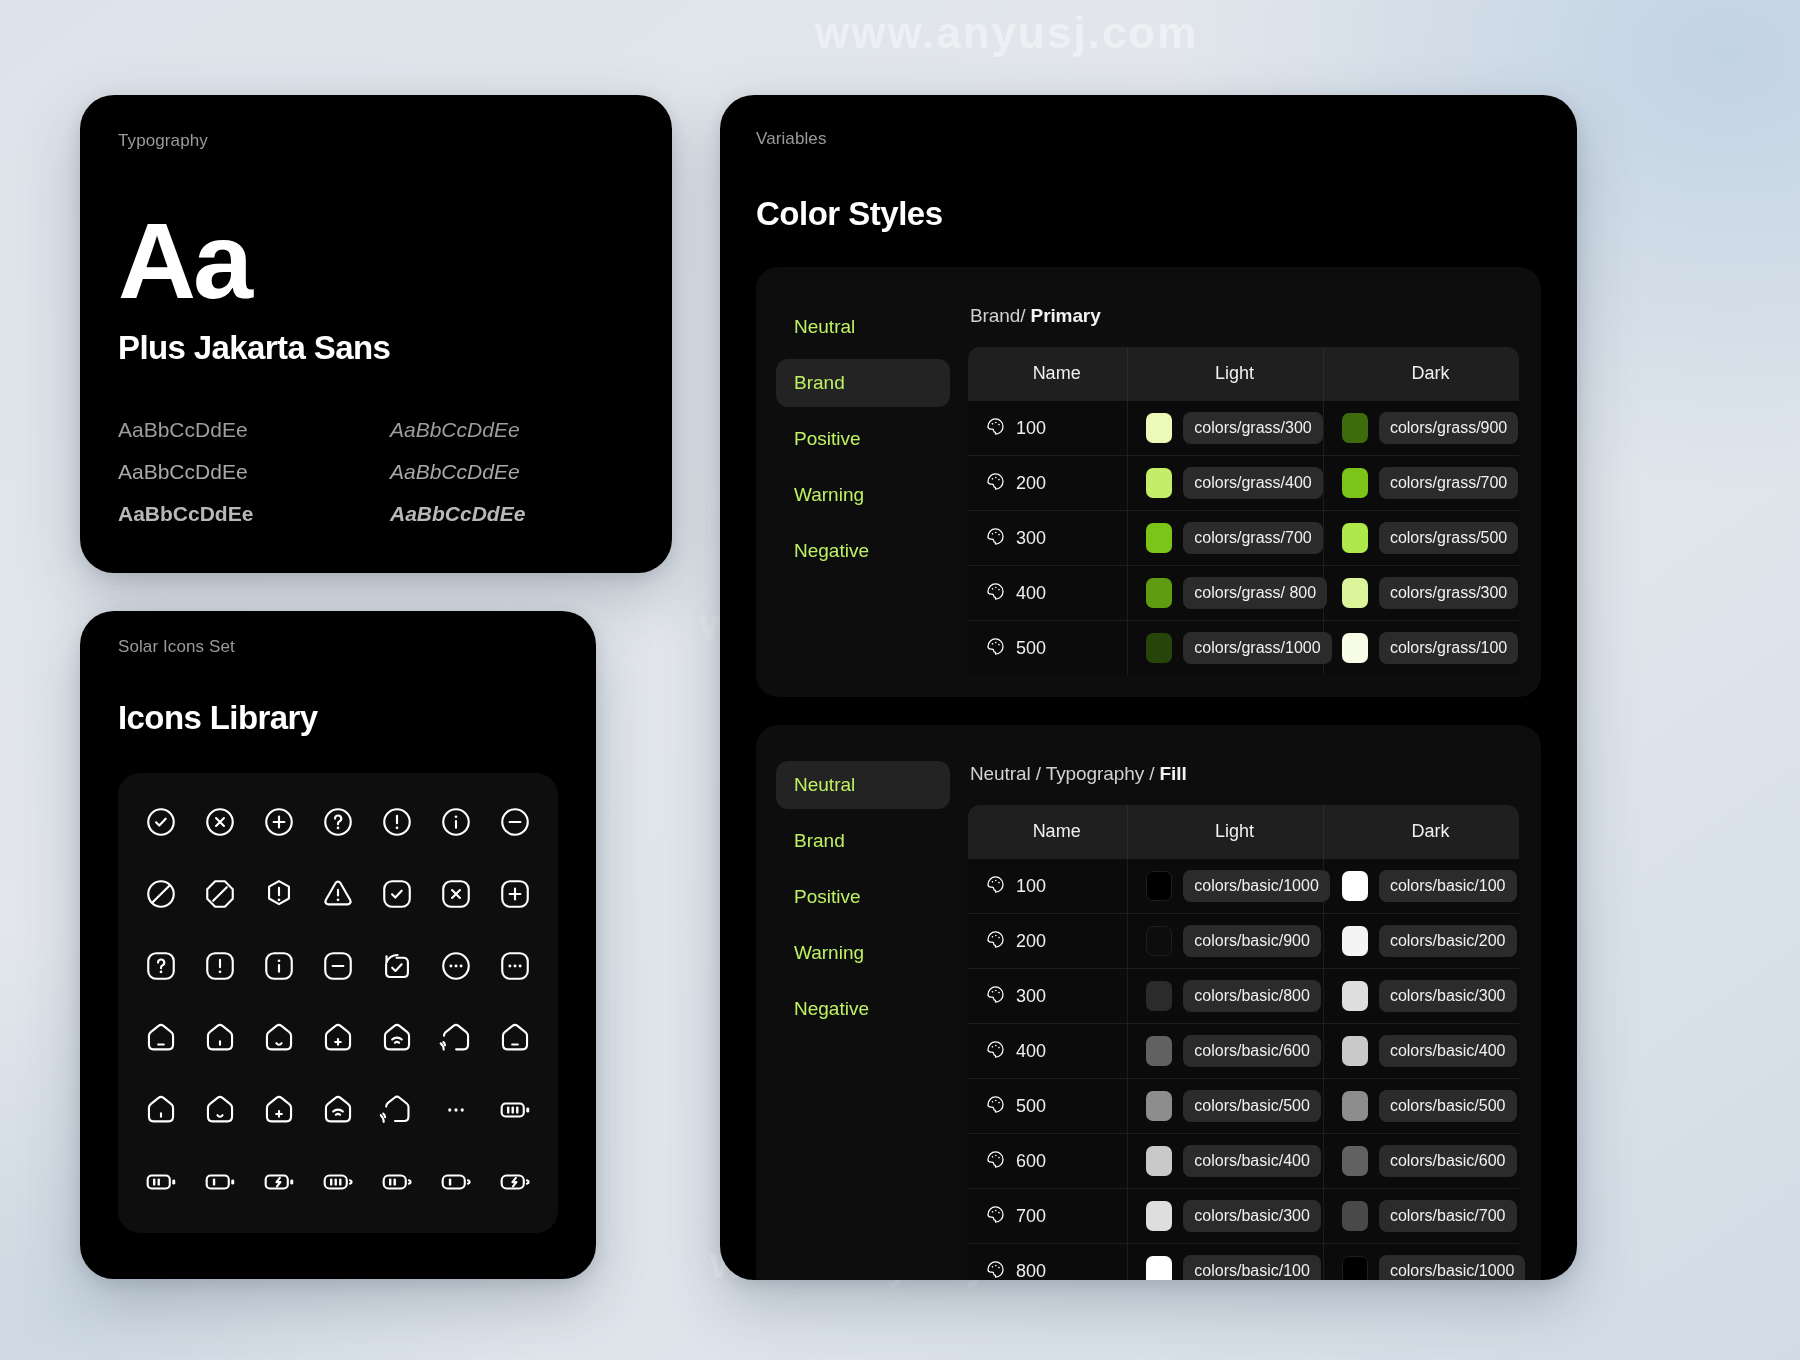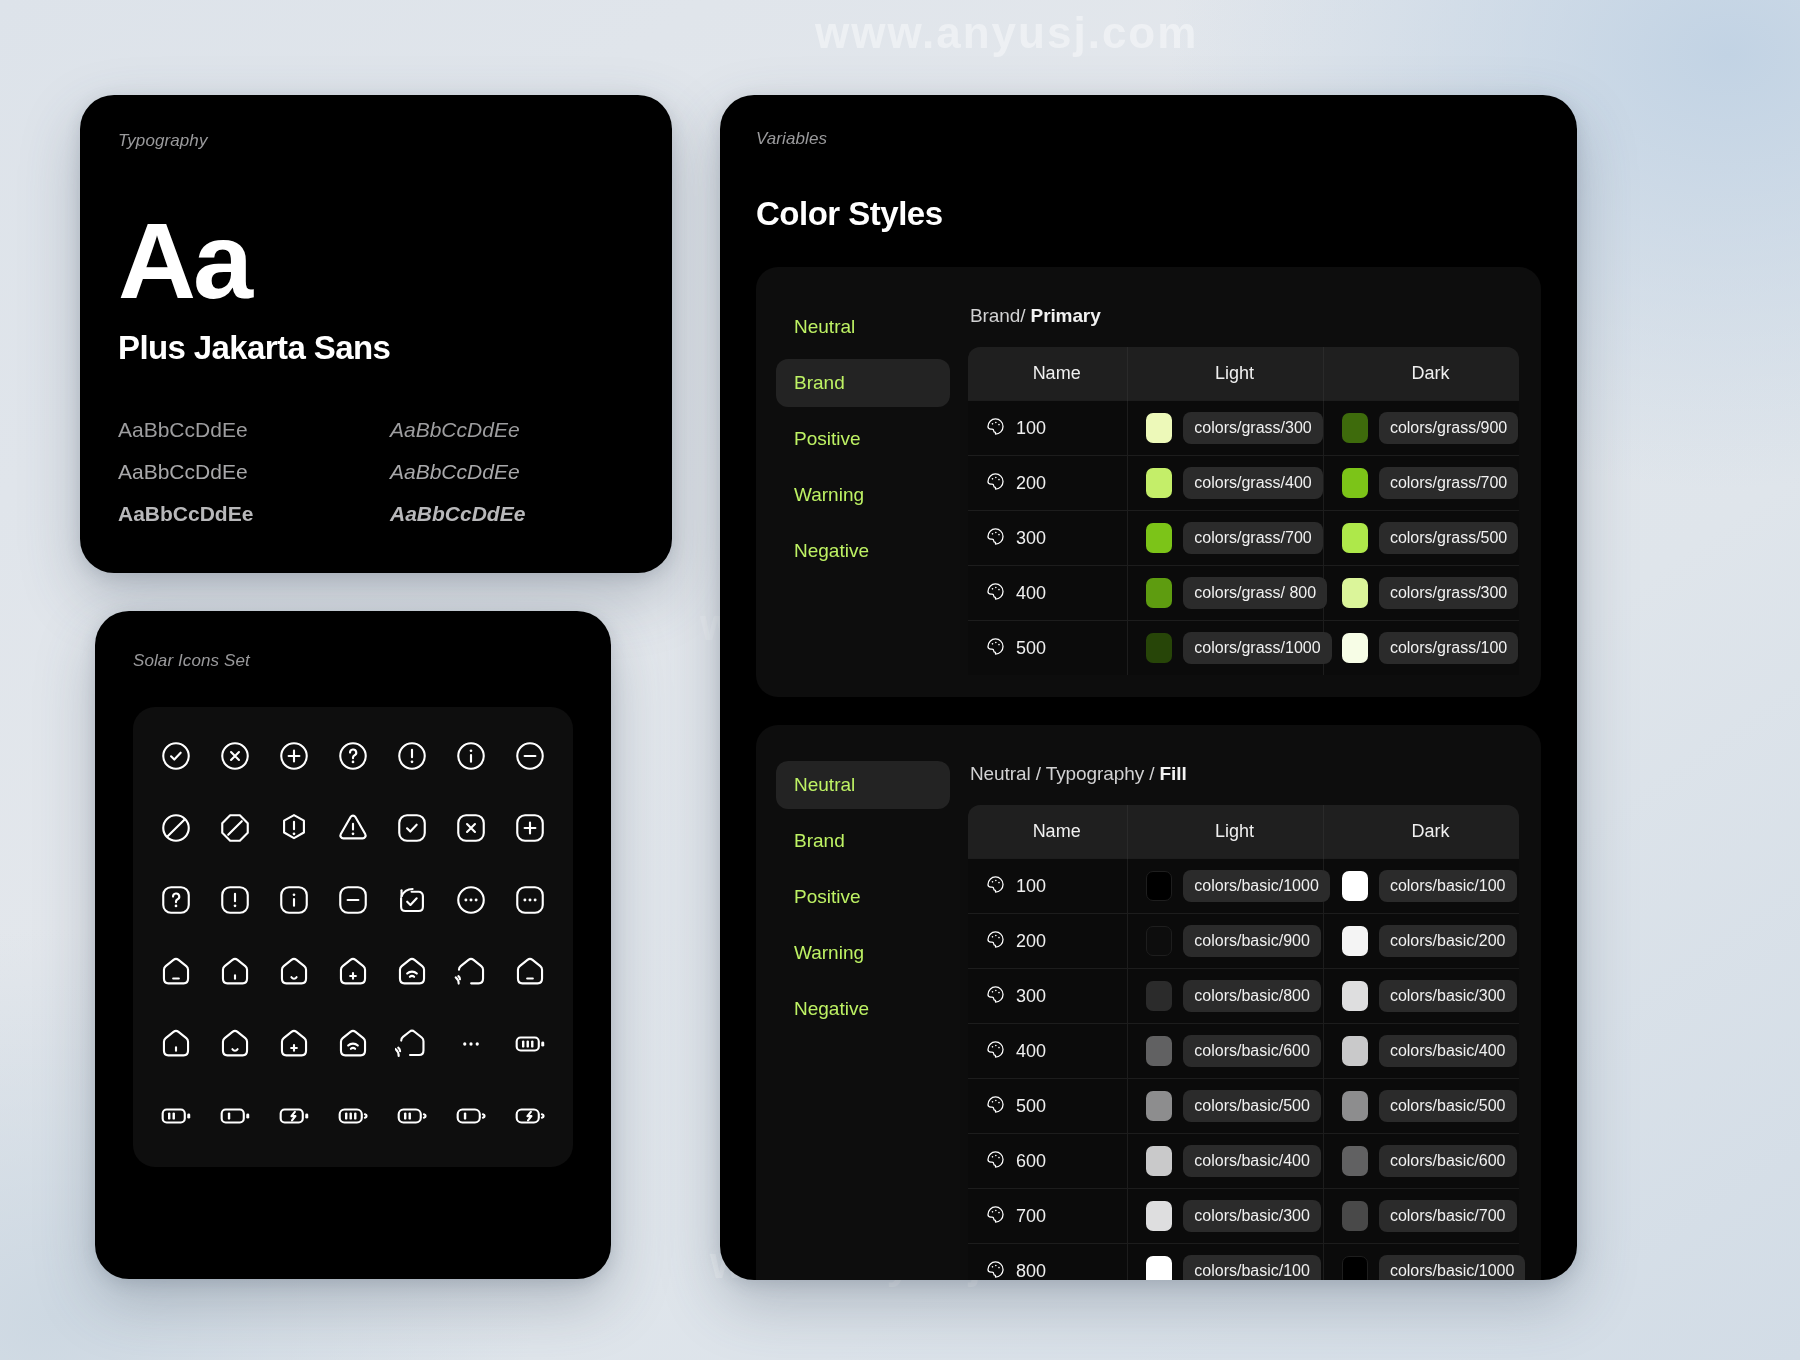--- a/index.html
+++ b/index.html
@@ -41,21 +41,20 @@
     border-radius: 34px;
     box-shadow: 0 24px 60px rgba(60,75,95,0.28), 0 4px 16px rgba(60,75,95,0.16);
     overflow: hidden;
   }
 
   .panel-eyebrow {
     color: #9a9a9c;
     font-size: 17px;
     font-weight: 400;
     letter-spacing: 0.1px;
-    font-style: italic;
   }
 
   
   #typography-panel {
     left: 80px; top: 95px;
     width: 592px; height: 478px;
     padding: 36px 38px;
   }
   .aa-glyph {
     color: #ffffff;
@@ -84,23 +83,23 @@
     line-height: 1.05;
     white-space: nowrap;
   }
   .specimen.w-light   { font-weight: 300; color: #9d9d9f; }
   .specimen.w-regular { font-weight: 400; color: #a8a8aa; }
   .specimen.w-medium  { font-weight: 600; color: #b8b8ba; }
   .specimen.italic    { font-style: italic; }
 
   
   #icons-panel {
-    left: 95px; top: 611px;
+    left: 80px; top: 611px;
     width: 516px; height: 668px;
-    padding: 40px 38px;
+    padding: 26px 38px;
   }
   .icons-title {
     color: #ffffff;
     font-size: 33px;
     font-weight: 700;
     letter-spacing: -0.6px;
     margin-top: 42px;
   }
   .icons-board {
     margin-top: 36px;
@@ -237,20 +236,21 @@
     <div class="specimen w-light italic">AaBbCcDdEe</div>
     <div class="specimen w-regular">AaBbCcDdEe</div>
     <div class="specimen w-regular italic">AaBbCcDdEe</div>
     <div class="specimen w-medium">AaBbCcDdEe</div>
     <div class="specimen w-medium italic">AaBbCcDdEe</div>
   </div>
 </section>
 
 <section class="panel" id="icons-panel">
   <div class="panel-eyebrow">Solar Icons Set</div>
+  <div class="icons-title">Icons Library</div>
   <div class="icons-board">
     <div class="icons-grid" id="icons-grid">
         <div class="icon-cell">
           <svg width="34" height="34" viewBox="0 0 24 24" fill="none" stroke="#fff" stroke-width="1.5" stroke-linecap="round" stroke-linejoin="round">
             <circle cx="12" cy="12" r="9"></circle>
             <path d="M8.5 12.2l2.3 2.3 4.5-4.8"></path>
           </svg>
         </div>
         <div class="icon-cell">
           <svg width="34" height="34" viewBox="0 0 24 24" fill="none" stroke="#fff" stroke-width="1.5" stroke-linecap="round" stroke-linejoin="round">

